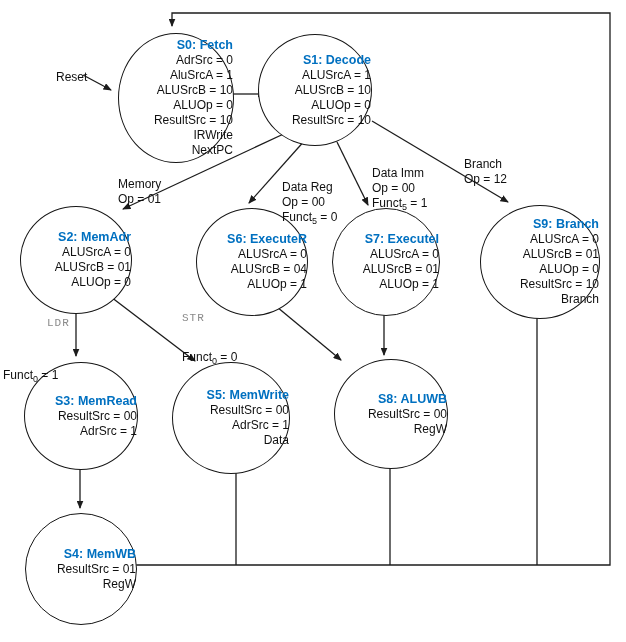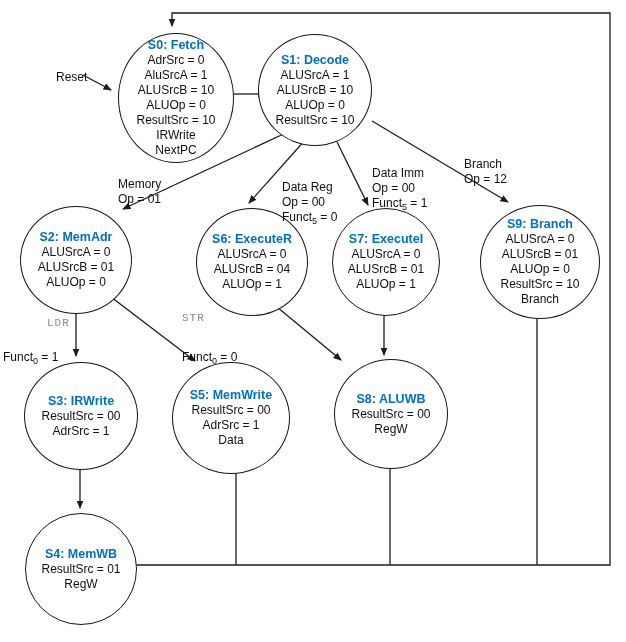--- a/index.html
+++ b/index.html
@@ -1,20 +1,20 @@
 <!DOCTYPE html>
 <html><head>
 <meta charset="utf-8">
 <style>
   html,body{margin:0;padding:0;background:#ffffff;}
   #stage{position:relative;width:626px;height:642px;background:#ffffff;overflow:hidden;
          font-family:"Liberation Sans",sans-serif;}
   #wires{position:absolute;left:0;top:0;z-index:1;}
   .state{position:absolute;border:1.7px solid #161616;border-radius:50%;background:#ffffff;
-         display:flex;flex-direction:column;align-items:center;justify-content:center;
+         display:flex;flex-direction:column;align-items:flex-end;justify-content:center;
          text-align:center;font-size:12px;line-height:15px;color:#101010;z-index:2;}
   .state .title{font-weight:bold;font-size:12.5px;color:var(--state-blue,#0070C0);}
   .elabel{position:absolute;font-size:12px;line-height:15px;color:#101010;z-index:3;white-space:nowrap;margin-top:16px;}
   .mnemonic{position:absolute;font-family:"Liberation Mono",monospace;font-size:11px;
             letter-spacing:1px;color:#8a8a8a;z-index:3;white-space:nowrap;}
   sub{font-size:9px;line-height:0;}
 </style>
 </head>
 <body>
 
@@ -88,21 +88,21 @@
   <div class="state" style="left:480px;top:205px;width:118px;height:112px">
     <span class="title">S9: Branch</span>
     <span>ALUSrcA = 0</span>
     <span>ALUSrcB = 01</span>
     <span>ALUOp = 0</span>
     <span>ResultSrc = 10</span>
     <span>Branch</span>
   </div>
 
   <div class="state" style="left:24px;top:362px;width:112px;height:106px">
-    <span class="title">S3: IRWrite</span>
+    <span class="title">S3: MemRead</span>
     <span>ResultSrc = 00</span>
     <span>AdrSrc = 1</span>
   </div>
 
   <div class="state" style="left:172px;top:362px;width:116px;height:110px">
     <span class="title">S5: MemWrite</span>
     <span>ResultSrc = 00</span>
     <span>AdrSrc = 1</span>
     <span>Data</span>
   </div>
@@ -139,21 +139,21 @@
     <div>Op = 00</div>
     <div><span>Funct</span><sub>5</sub><span> = 1</span></div>
   </div>
 
   <div class="elabel" style="left:464px;top:141px">
     <div>Branch</div>
     <div>Op = 12</div>
   </div>
 
   <span class="mnemonic" style="left:47px;top:317px">LDR</span>
-  <div class="elabel" style="left:3px;top:334px">
+  <div class="elabel" style="left:3px;top:352px">
     <span>Funct</span><sub>0</sub><span> = 1</span>
   </div>
 
   <span class="mnemonic" style="left:182px;top:312px">STR</span>
   <div class="elabel" style="left:182px;top:334px">
     <span>Funct</span><sub>0</sub><span> = 0</span>
   </div>
 
 </div>
 

